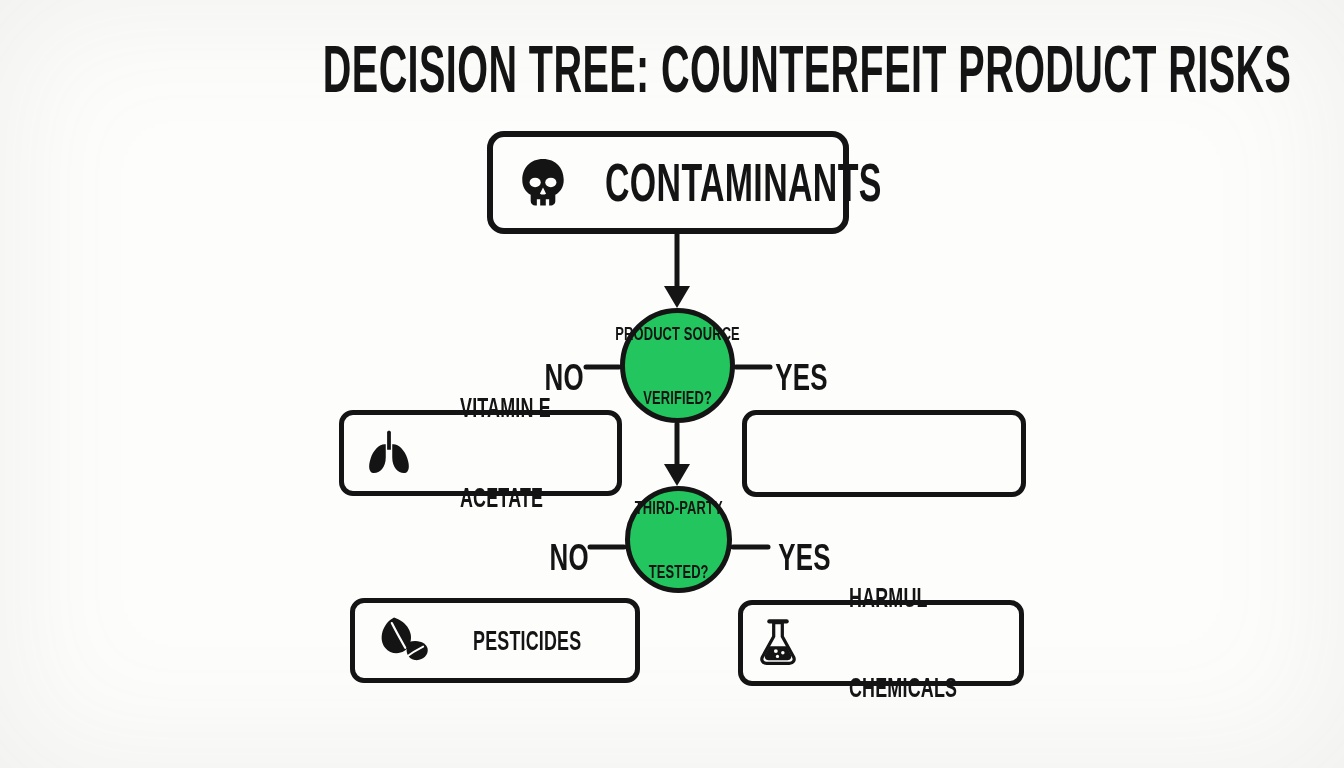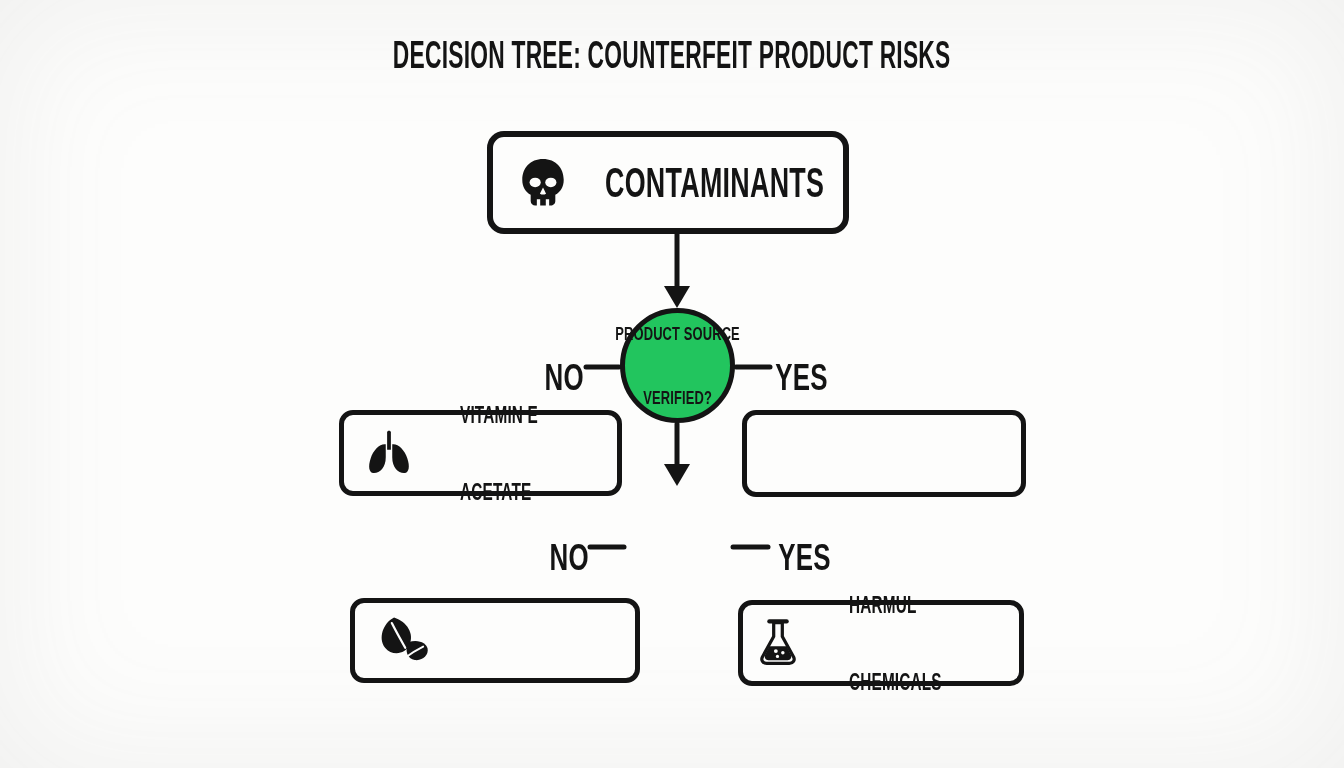--- a/index.html
+++ b/index.html
@@ -11,21 +11,21 @@
     font-family:"Liberation Sans", sans-serif;
     color:#141414;
     box-shadow: inset 0 0 140px rgba(120,120,120,0.10);
   }
   .cond{display:inline-block;transform:scaleX(0.64);transform-origin:left center;white-space:pre;letter-spacing:0.01em;}
   .cond-c{display:inline-block;transform:scaleX(0.68);transform-origin:center center;white-space:pre;letter-spacing:0.01em;}
 
   .title{
     position:absolute;left:0;right:0;top:36px;
     text-align:center;
-    font-size:38px;font-weight:700;line-height:1.0;
+    font-size:66px;font-weight:700;line-height:1.0;
   }
   .title .cond-c{transform:scaleX(0.60);}
 
   .node{
     position:absolute;
     background:#fdfdfc;
     border:5px solid #141414;
     border-radius:15px;
     display:flex;align-items:center;
     box-sizing:border-box;
@@ -49,21 +49,21 @@
     font-size:37px;font-weight:700;line-height:1.0;
     text-align:right;
     margin-top:11px;
   }
   .branch-label .cond-c{transform:scaleX(0.70);}
 
   .connectors{position:absolute;left:0;top:0;pointer-events:none;}
   .connectors line{stroke:#141414;stroke-width:5;stroke-linecap:round;}
   .connectors polygon{fill:#141414;}
 
-  .two-line{font-size:24px;font-weight:700;line-height:1.07;}
+  .two-line{font-size:28px;font-weight:700;line-height:1.07;}
   .one-line{font-size:28px;font-weight:700;line-height:1.0;}
 </style>
 </head>
 <body>
 
 <div class="canvas">
 
   <div class="title">
     <span class="cond-c">DECISION TREE: COUNTERFEIT PRODUCT RISKS</span>
   </div>
@@ -85,21 +85,21 @@
 
   <div class="node" style="left:487px;top:131px;width:362px;height:103px;border-width:6px;border-radius:17px;padding-left:22px;gap:34px;">
     <span class="icon">
       <svg width="56" height="56" viewBox="0 0 100 100">
         <path fill="#141414" d="M50 7 C27 7 13 23 13 44 C13 57 19 66 28 71 L28 82 C28 87 32 90 36 90 L39 90 L39 79 L45 79 L45 90 L55 90 L55 79 L61 79 L61 90 L64 90 C68 90 72 87 72 82 L72 71 C81 66 87 57 87 44 C87 23 73 7 50 7 Z"></path>
         <ellipse fill="#fdfdfc" cx="36" cy="49" rx="10" ry="8.5"></ellipse>
         <ellipse fill="#fdfdfc" cx="64" cy="49" rx="10" ry="8.5"></ellipse>
         <path fill="#fdfdfc" d="M50 58 L44.5 69 Q50 72 55.5 69 Z"></path>
       </svg>
     </span>
-    <span class="label" style="font-size:42px;">
+    <span class="label" style="font-size:53px;">
       <span class="cond">CONTAMINANTS</span>
     </span>
   </div>
 
   <div class="decision" style="left:620px;top:308px;width:115px;height:115px;">
     <div class="q cond-c">
       <div>PRODUCT SOURCE</div>
       <div>VERIFIED?</div>
     </div>
   </div>
@@ -124,36 +124,45 @@
         <span style="display:block;">VITAMIN E</span>
         <span style="display:block;">ACETATE</span>
       </span>
     </span>
   </div>
 
   <div class="node" style="left:742px;top:410px;width:284px;height:87px;border-radius:14px;">
     <span class="label"></span>
   </div>
 
+  <div class="decision" style="left:625px;top:486px;width:107px;height:107px;">
+    <div class="q cond-c">
+      <div>THIRD-PARTY</div>
+      <div>TESTED?</div>
+    </div>
+  </div>
 
   <div class="branch-label" style="left:533px;top:528px;width:64px;">
     <span class="cond-c">NO</span>
   </div>
   <div class="branch-label" style="left:767px;top:528px;width:64px;">
     <span class="cond-c">YES</span>
   </div>
 
   <div class="node" style="left:350px;top:598px;width:290px;height:85px;padding-left:20px;gap:42px;border-radius:14px;">
     <span class="icon">
       <svg width="56" height="56" viewBox="0 0 100 100">
         <path fill="#141414" d="M34 8 C14 18 5 46 18 62 C30 77 54 75 62 56 C70 37 58 16 34 8 Z"></path>
         <path fill="none" stroke="#fdfdfc" stroke-width="4" stroke-linecap="round" d="M30 18 C38 34 46 48 54 62"></path>
         <path fill="#141414" d="M60 52 C78 46 92 54 94 64 C96 75 85 86 71 84 C58 82 52 68 60 52 Z"></path>
         <path fill="none" stroke="#fdfdfc" stroke-width="3.5" stroke-linecap="round" d="M86 60 C74 66 64 72 54 80"></path>
       </svg>
+    </span>
+    <span class="label one-line">
+      <span class="cond">PESTICIDES</span>
     </span>
   </div>
 
   <div class="node" style="left:738px;top:600px;width:286px;height:86px;padding-left:8px;gap:44px;border-radius:14px;">
     <span class="icon">
       <svg width="54" height="56" viewBox="0 0 100 104">
         <path fill="#fdfdfc" stroke="#141414" stroke-width="6" stroke-linejoin="round" d="M42 14 L42 40 L21 78 C18 84 22 90 29 90 L71 90 C78 90 82 84 79 78 L58 40 L58 14 Z"></path>
         <line x1="34" y1="12" x2="66" y2="12" stroke="#141414" stroke-width="8" stroke-linecap="round"></line>
         <path fill="#141414" d="M34 58 L66 58 L74 74 C76 79 73 84 68 84 L32 84 C27 84 24 79 26 74 Z"></path>
         <circle fill="#fdfdfc" cx="46" cy="67" r="3.6"></circle>

